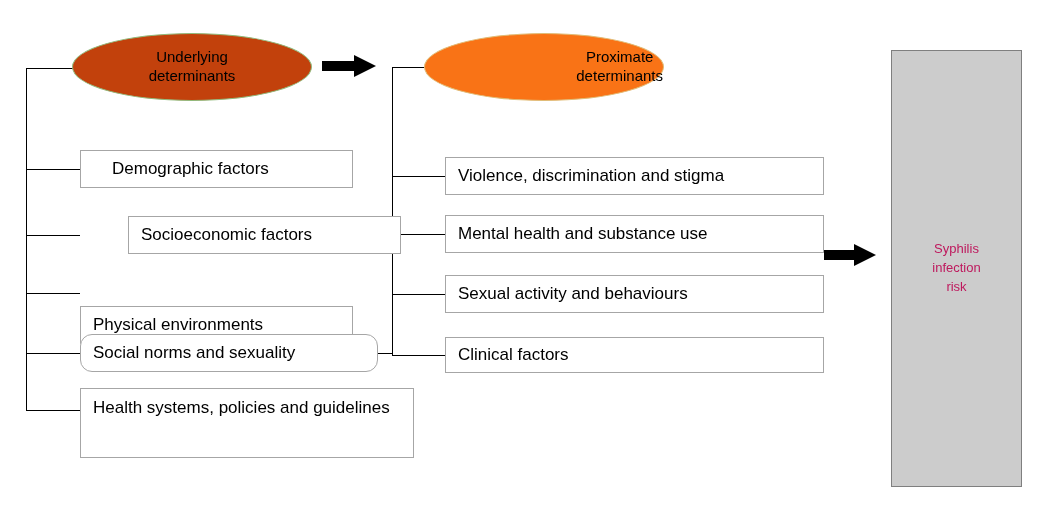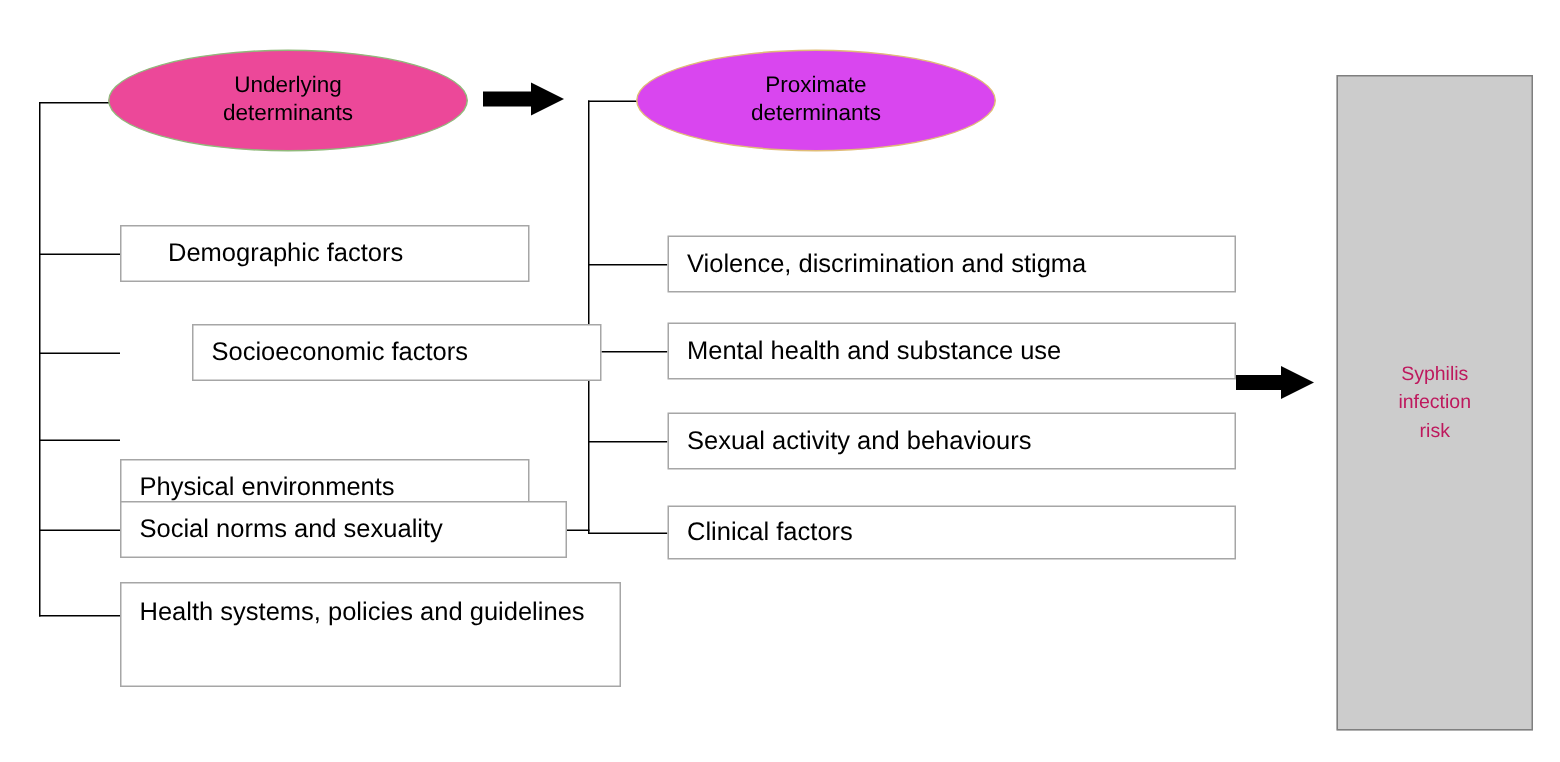--- a/index.html
+++ b/index.html
@@ -25,28 +25,29 @@
     justify-content: center;
     text-align: center;
     font-size: 15px;
     line-height: 1.25;
     color: #000000;
     box-sizing: border-box;
   }
   #ellipse-underlying {
     left: 72px;  top: 33px;
     width: 240px; height: 68px;
-    background: #ec4899;
+    background: #c2410c;
     border: 1px solid #91b97b;
   }
   #ellipse-proximate {
     left: 424px; top: 33px;
     width: 240px; height: 68px;
-    background: #d946ef;
+    background: #f97316;
     border: 1px solid #e0bc77;
+    justify-content: flex-end;
   }
 
   
   .factor-box {
     position: absolute;
     box-sizing: border-box;
     background: #ffffff;
     border: 1px solid #a6a6a6;
     display: flex;
     align-items: center;
@@ -158,21 +159,21 @@
   </div>
 
   <div class="factor-box" style="left:80px; top:216px; width:273px; height:38px;margin-left:48px;">
     <span>Socioeconomic factors</span>
   </div>
 
   <div class="factor-box" style="left:80px; top:274px; width:273px; height:38px;margin-top:32px;">
     <span>Physical environments</span>
   </div>
 
-  <div class="factor-box" style="left:80px; top:334px; width:298px; height:38px;">
+  <div class="factor-box" style="left:80px; top:334px; width:298px; height:38px;border-radius:12px;">
     <span>Social norms and sexuality</span>
   </div>
 
   <div class="factor-box multiline" style="left:80px; top:388px; width:334px; height:70px; padding-right:10px;">
     <span>Health systems, policies and guidelines</span>
   </div>
 
   <div class="factor-box" style="left:445px; top:157px; width:379px; height:38px;">
     <span>Violence, discrimination and stigma</span>
   </div>

